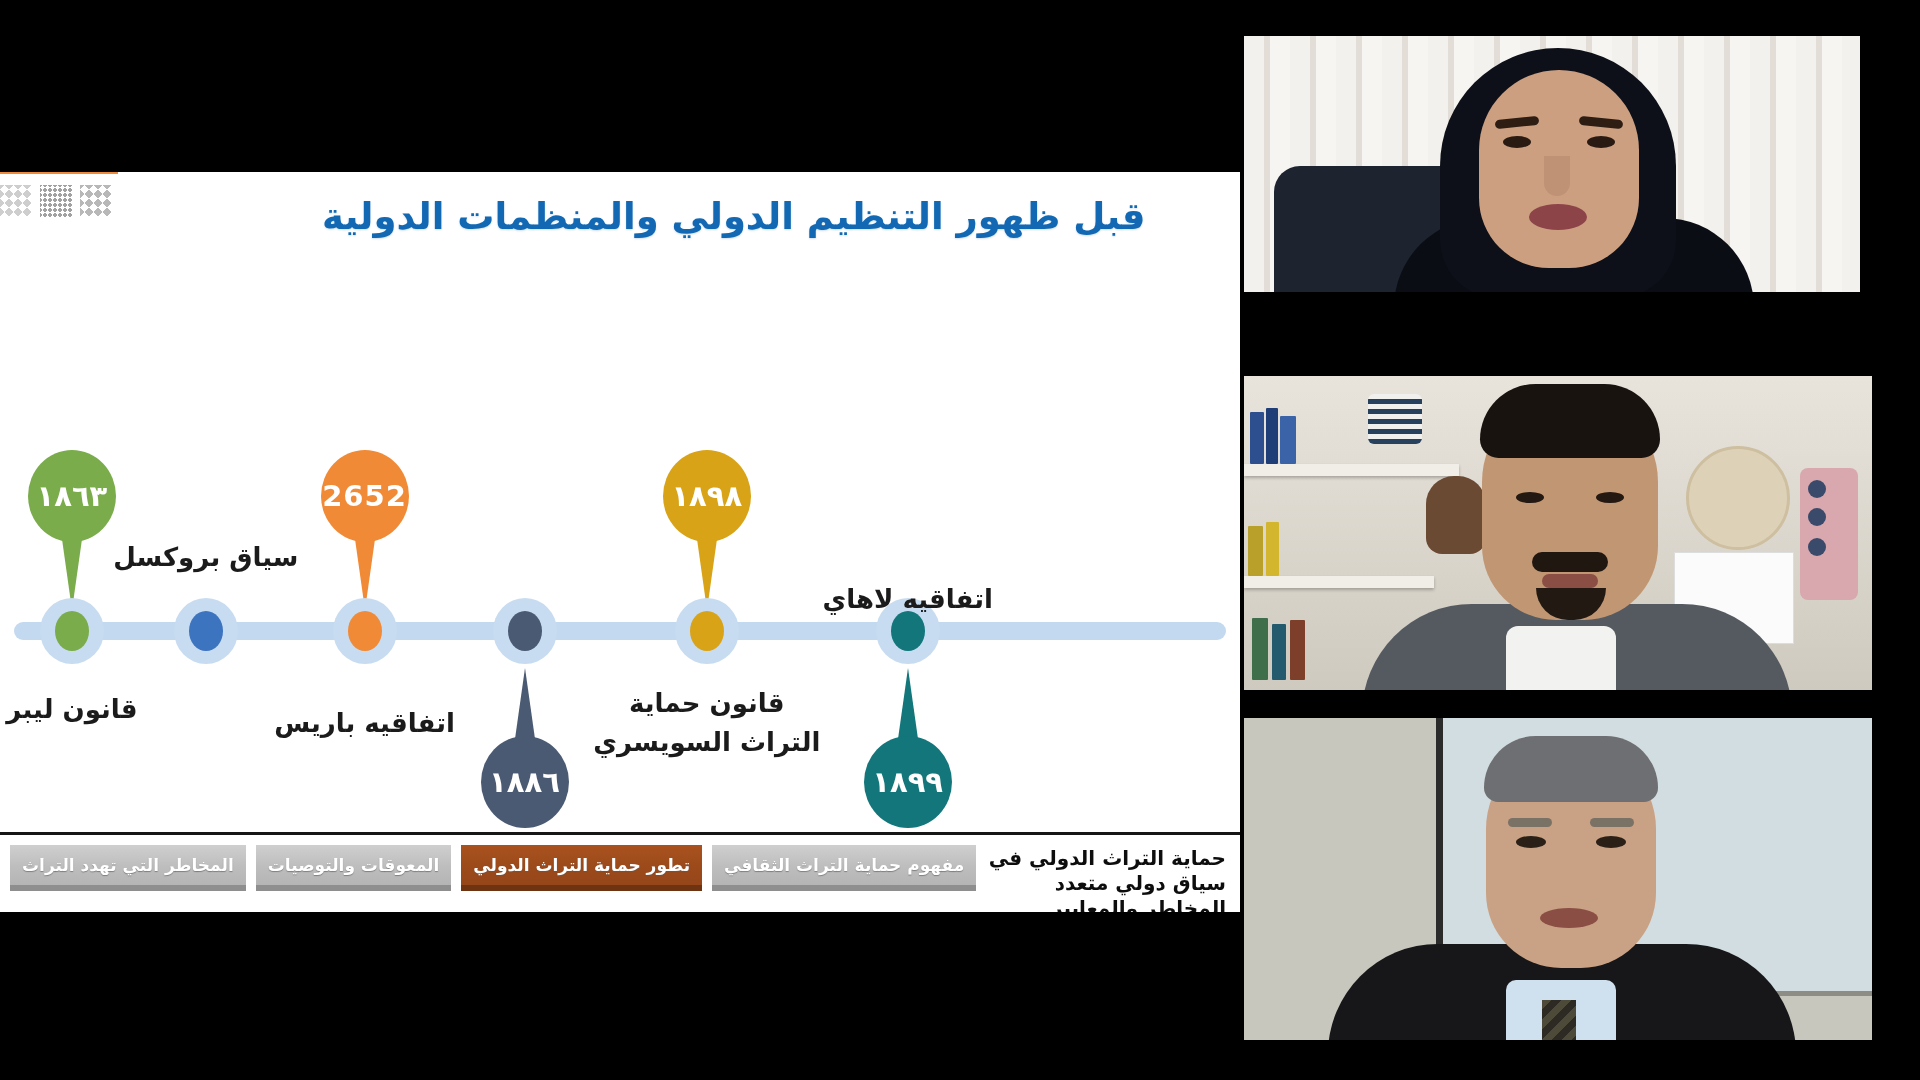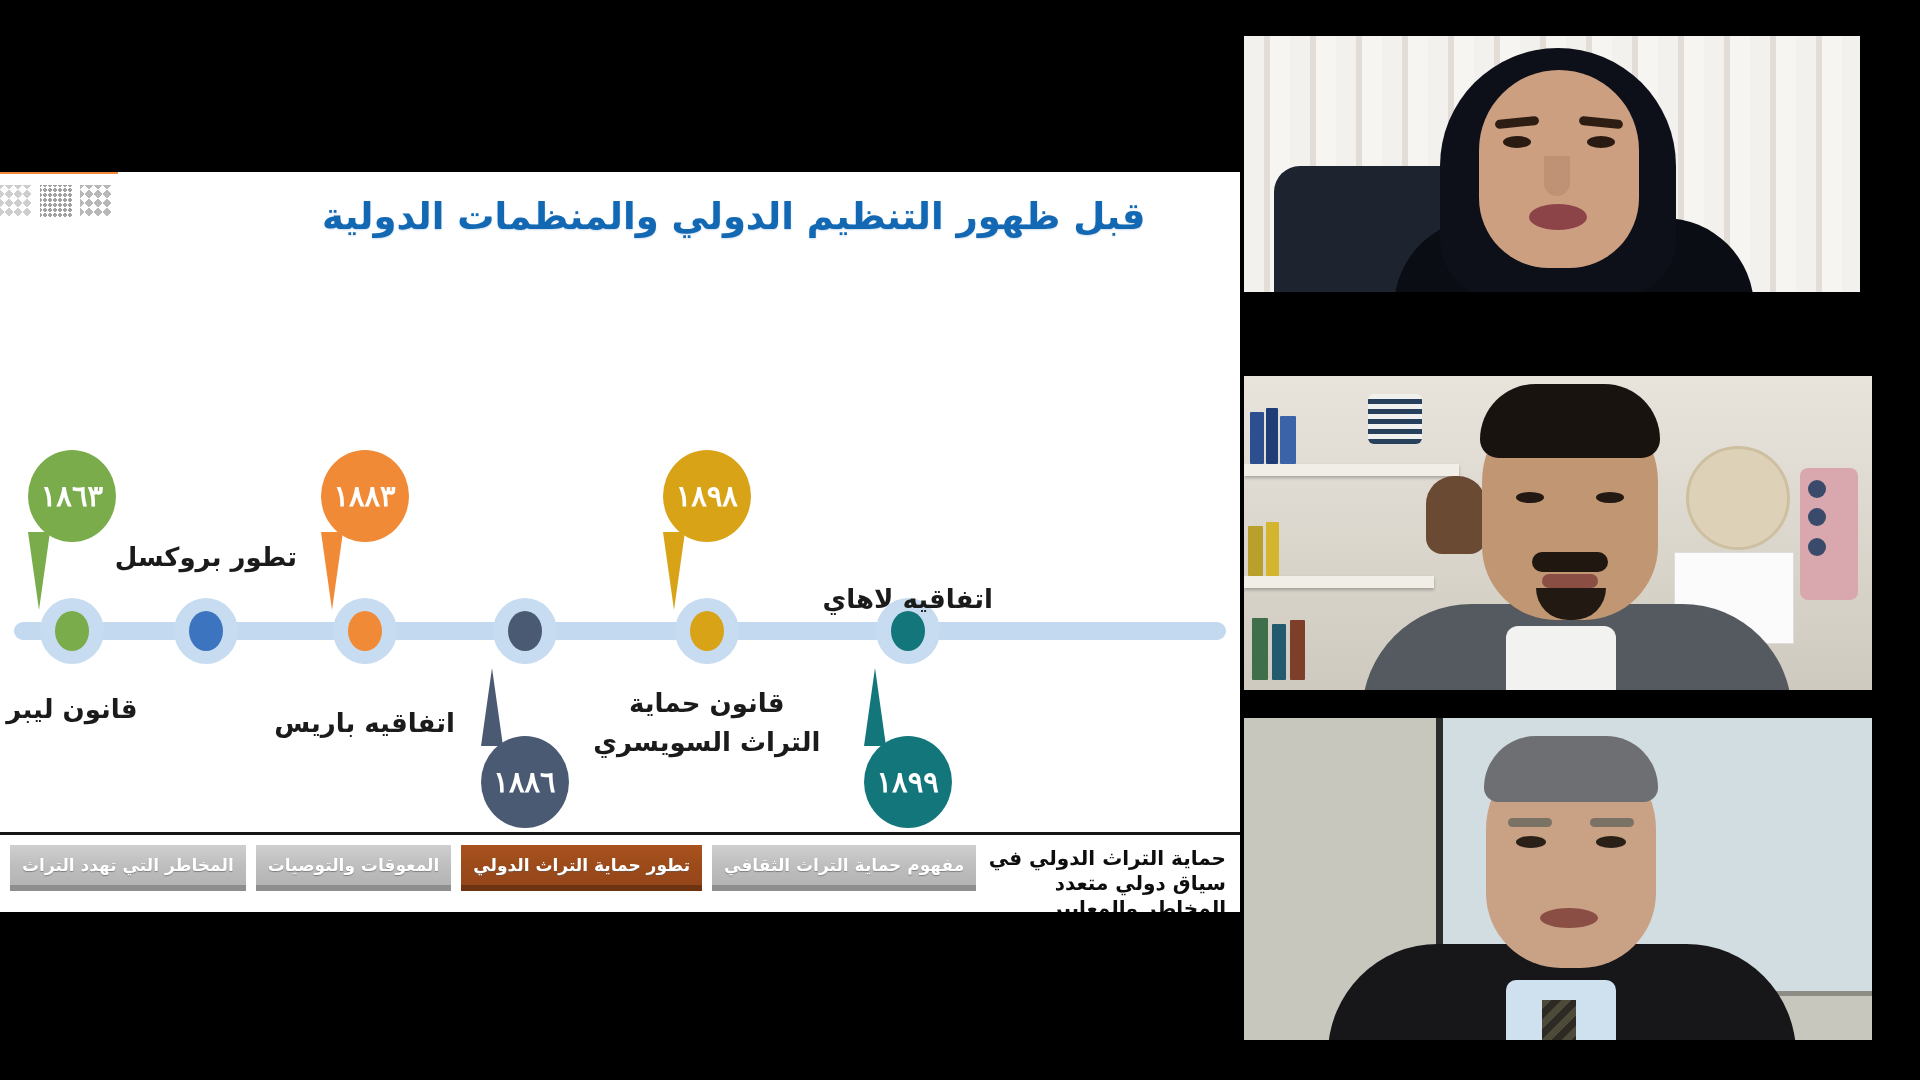--- a/index.html
+++ b/index.html
@@ -86,21 +86,21 @@
     border-radius: 50%;
   }
 
   
   .pin {
     position: absolute;
     width: 88px;
     margin-left: -44px;
     display: flex;
     flex-direction: column;
-    font-family: Liberation Serif, serif;
+    align-items: center;
   }
   .pin.up   { bottom: 192px; }
   .pin.down { top: 196px; flex-direction: column-reverse; }
   .pin .bulb {
     width: 88px; height: 92px;
     border-radius: 50%;
     display: flex; align-items: center; justify-content: center;
     color: #fff;
     font-size: 29px;
     font-weight: bold;
@@ -356,24 +356,24 @@
         <div class="tail" style="border-top:78px solid #7aac4b"></div>
       </div>
       <div class="node" style="left:5.8%">
         <div class="core" style="background:#7aac4b"></div>
       </div>
       <div class="ev-label" style="left:5.8%; top:218px">قانون ليبر</div>
 
       <div class="node" style="left:16.6%">
         <div class="core" style="background:#3d74c0"></div>
       </div>
-      <div class="ev-label" style="left:16.6%; top:66px">تطور بروكسل</div>
+      <div class="ev-label" style="left:16.6%; top:66px">سياق بروكسل</div>
 
       <div class="pin up" style="left:29.4%">
-        <div class="bulb" style="background:#f18a36">١٨٨٣</div>
+        <div class="bulb" style="background:#f18a36">2652</div>
         <div class="tail" style="border-top:78px solid #f18a36"></div>
       </div>
       <div class="node" style="left:29.4%">
         <div class="core" style="background:#f18a36"></div>
       </div>
       <div class="ev-label" style="left:29.4%; top:232px">اتفاقيه باريس</div>
 
       <div class="pin down" style="left:42.3%">
         <div class="bulb" style="background:#4a5a72">١٨٨٦</div>
         <div class="tail" style="border-bottom:78px solid #4a5a72"></div>

